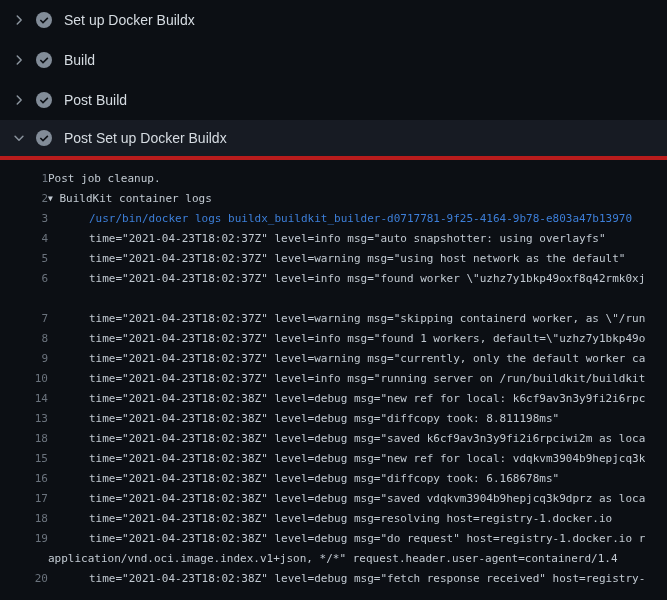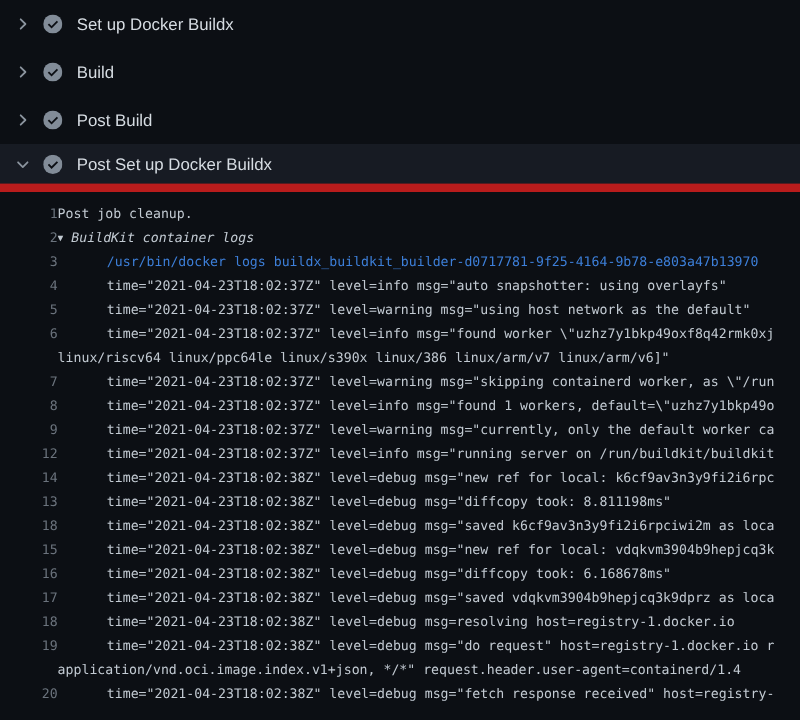--- a/index.html
+++ b/index.html
@@ -24,21 +24,21 @@
   .step-row{
     height:40px;
     display:flex;
     align-items:center;
     padding-left:12px;
     box-sizing:border-box;
     cursor:pointer;
   }
   .step-row.expanded{
     background:var(--header-bg);
-    border-bottom:7px solid #b91c1c;
+    border-bottom:4px solid #b91c1c;
   }
   .step-chevron{
     width:14px;height:14px;
     flex:0 0 14px;
     margin-right:10px;
     display:flex;align-items:center;justify-content:center;
   }
   .step-check{
     width:16px;height:16px;
     flex:0 0 16px;
@@ -69,21 +69,21 @@
     cursor:pointer;
   }
   .log-text{
     color:var(--log-text);
     white-space:pre;
     overflow:hidden;
   }
   .indent-0 .log-text{}
   .indent-1 .log-text{margin-left:41px;}
   .log-row.command .log-text{color:var(--command-blue);}
-  .log-row.group .log-text{cursor:pointer;font-style:italic;}
+  .log-row.group .log-text{cursor:pointer;}
   .tri{
     display:inline-block;
     font-size:8px;
     vertical-align:1px;
     color:var(--log-text);
   }
 </style>
 </head>
 <body>
 
@@ -138,25 +138,25 @@
         <span class="step-label">Post Set up Docker Buildx</span>
       </div>
     </div>
   <div class="log">
       <div class="log-row indent-0 normal"><a class="log-num">1</a><span class="log-text">Post job cleanup.</span></div>
       <div class="log-row indent-0 group"><a class="log-num">2</a><span class="log-text"><span class="tri">▼</span> <span>BuildKit container logs</span></span></div>
       <div class="log-row indent-1 command"><a class="log-num">3</a><span class="log-text">/usr/bin/docker logs buildx_buildkit_builder-d0717781-9f25-4164-9b78-e803a47b13970</span></div>
       <div class="log-row indent-1 normal"><a class="log-num">4</a><span class="log-text">time="2021-04-23T18:02:37Z" level=info msg="auto snapshotter: using overlayfs"</span></div>
       <div class="log-row indent-1 normal"><a class="log-num">5</a><span class="log-text">time="2021-04-23T18:02:37Z" level=warning msg="using host network as the default"</span></div>
       <div class="log-row indent-1 normal"><a class="log-num">6</a><span class="log-text">time="2021-04-23T18:02:37Z" level=info msg="found worker \"uzhz7y1bkp49oxf8q42rmk0xj</span></div>
-      <div class="log-row indent-0 wrap"><a class="log-num"></a><span class="log-text">linux/riscv64 linux/ppc64le linux/s390x linux/386 linux/arm/v7 linux/arm/v6]"</span></div>
+      <div class="log-row indent-0 wrap"><a class="log-num"></a></div>
       <div class="log-row indent-1 normal"><a class="log-num">7</a><span class="log-text">time="2021-04-23T18:02:37Z" level=warning msg="skipping containerd worker, as \"/run</span></div>
       <div class="log-row indent-1 normal"><a class="log-num">8</a><span class="log-text">time="2021-04-23T18:02:37Z" level=info msg="found 1 workers, default=\"uzhz7y1bkp49o</span></div>
       <div class="log-row indent-1 normal"><a class="log-num">9</a><span class="log-text">time="2021-04-23T18:02:37Z" level=warning msg="currently, only the default worker ca</span></div>
-      <div class="log-row indent-1 normal"><a class="log-num">12</a><span class="log-text">time="2021-04-23T18:02:37Z" level=info msg="running server on /run/buildkit/buildkit</span></div>
+      <div class="log-row indent-1 normal"><a class="log-num">10</a><span class="log-text">time="2021-04-23T18:02:37Z" level=info msg="running server on /run/buildkit/buildkit</span></div>
       <div class="log-row indent-1 normal"><a class="log-num">14</a><span class="log-text">time="2021-04-23T18:02:38Z" level=debug msg="new ref for local: k6cf9av3n3y9fi2i6rpc</span></div>
       <div class="log-row indent-1 normal"><a class="log-num">13</a><span class="log-text">time="2021-04-23T18:02:38Z" level=debug msg="diffcopy took: 8.811198ms"</span></div>
       <div class="log-row indent-1 normal"><a class="log-num">18</a><span class="log-text">time="2021-04-23T18:02:38Z" level=debug msg="saved k6cf9av3n3y9fi2i6rpciwi2m as loca</span></div>
       <div class="log-row indent-1 normal"><a class="log-num">15</a><span class="log-text">time="2021-04-23T18:02:38Z" level=debug msg="new ref for local: vdqkvm3904b9hepjcq3k</span></div>
       <div class="log-row indent-1 normal"><a class="log-num">16</a><span class="log-text">time="2021-04-23T18:02:38Z" level=debug msg="diffcopy took: 6.168678ms"</span></div>
       <div class="log-row indent-1 normal"><a class="log-num">17</a><span class="log-text">time="2021-04-23T18:02:38Z" level=debug msg="saved vdqkvm3904b9hepjcq3k9dprz as loca</span></div>
       <div class="log-row indent-1 normal"><a class="log-num">18</a><span class="log-text">time="2021-04-23T18:02:38Z" level=debug msg=resolving host=registry-1.docker.io</span></div>
       <div class="log-row indent-1 normal"><a class="log-num">19</a><span class="log-text">time="2021-04-23T18:02:38Z" level=debug msg="do request" host=registry-1.docker.io r</span></div>
       <div class="log-row indent-0 wrap"><a class="log-num"></a><span class="log-text">application/vnd.oci.image.index.v1+json, */*" request.header.user-agent=containerd/1.4</span></div>
       <div class="log-row indent-1 normal"><a class="log-num">20</a><span class="log-text">time="2021-04-23T18:02:38Z" level=debug msg="fetch response received" host=registry-</span></div>

